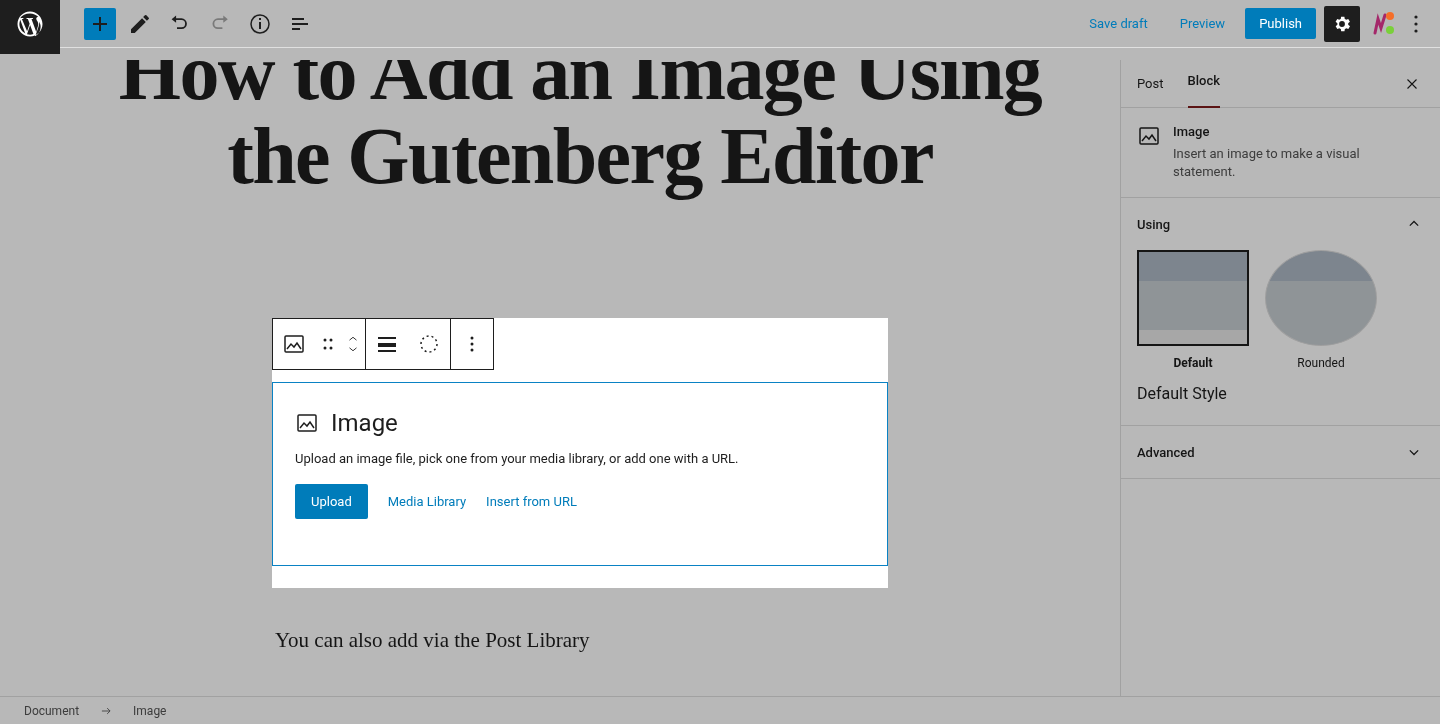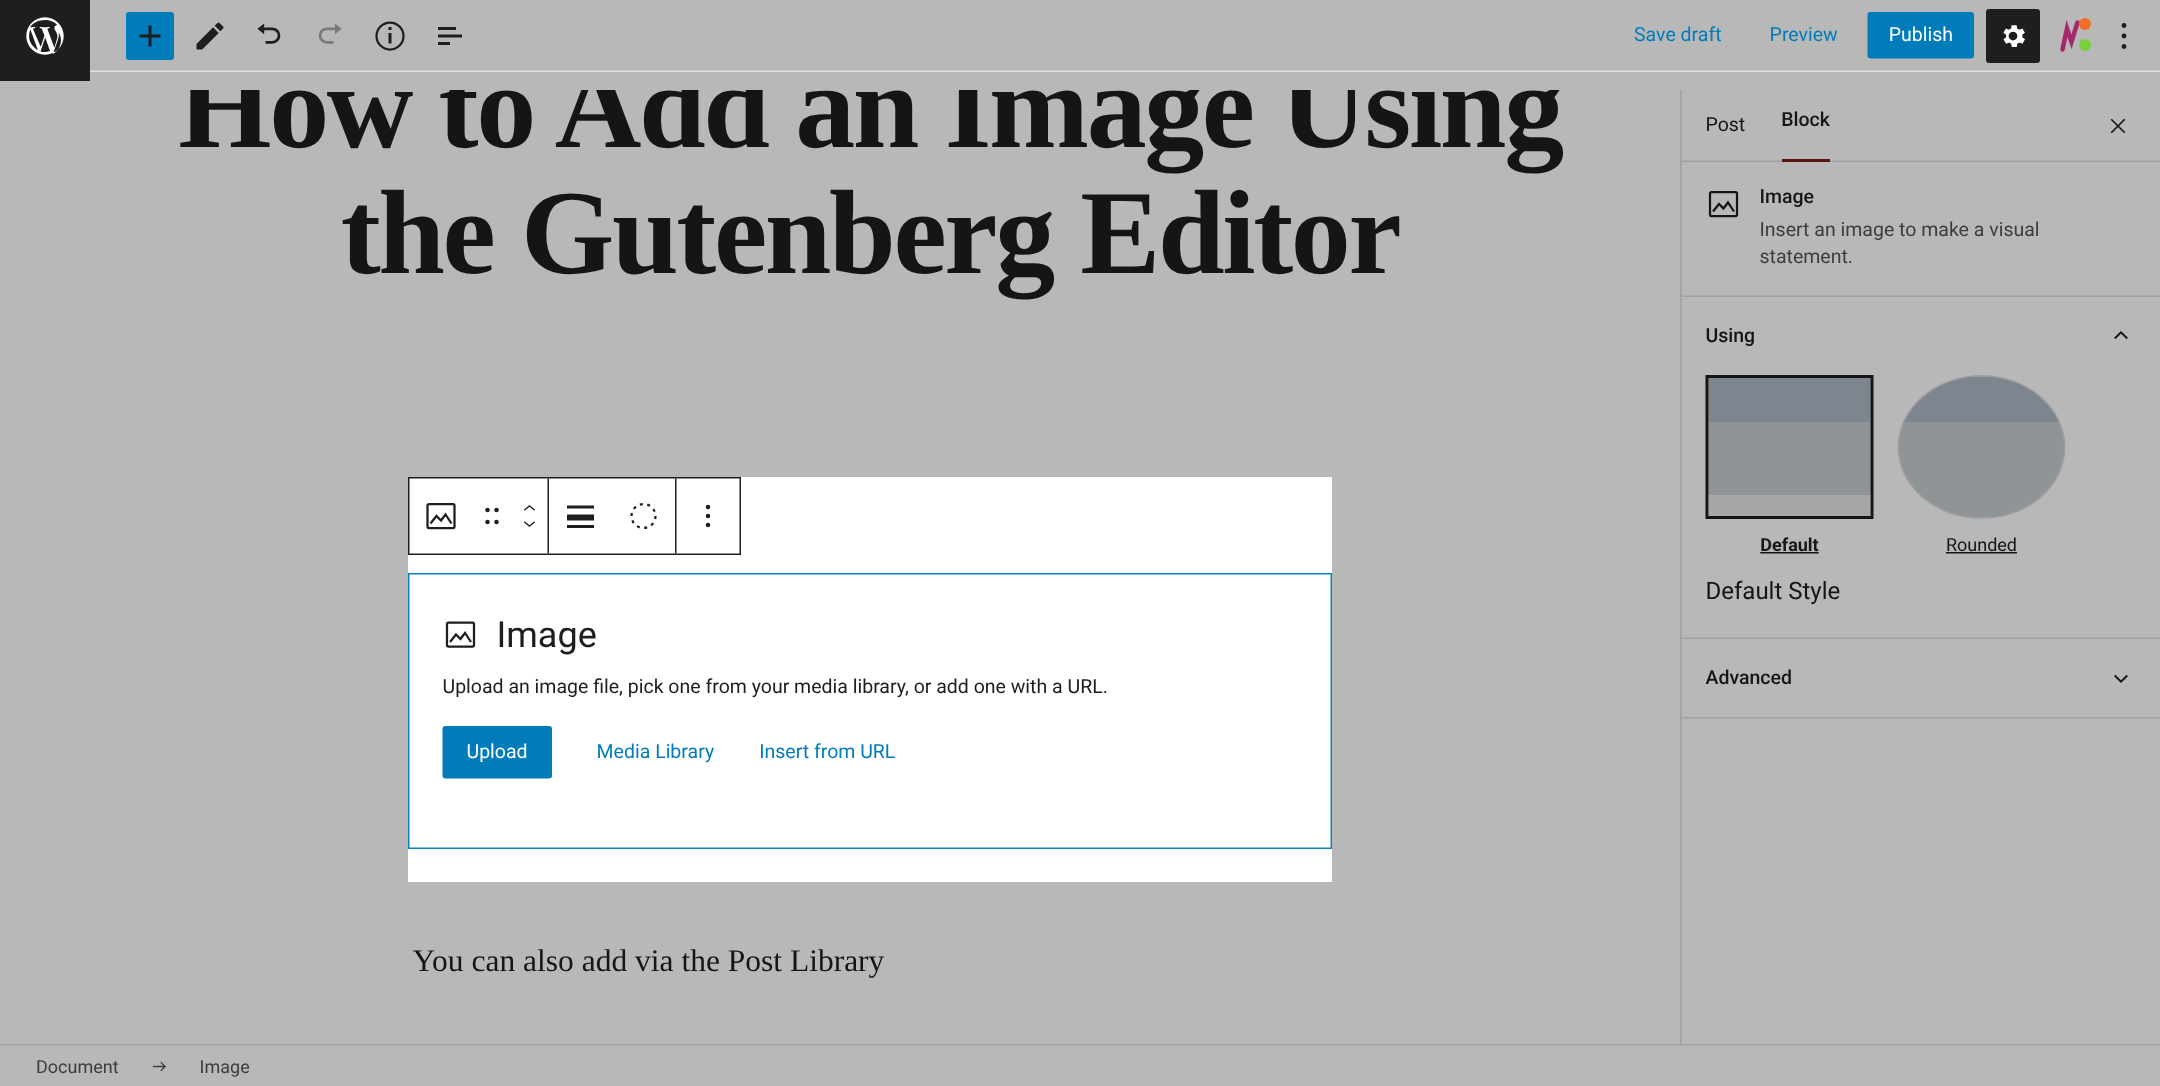--- a/index.html
+++ b/index.html
@@ -118,21 +118,21 @@
 .placeholder {
   margin-top: 12px;
   border: 1px solid #0a82c4;
   background: #fff;
   padding: 26px 22px 46px;
 }
 .ph-head { display: flex; align-items: center; gap: 12px; margin-bottom: 14px;}
 .ph-head svg { width: 24px; height: 24px; }
 .ph-title { font-size: 24px; font-weight: 400; }
 .ph-desc { font-size: 13px; margin-bottom: 18px; }
-.ph-actions { display: flex; align-items: center; gap: 30px; }
+.ph-actions { display: flex; align-items: center; gap: 20px; }
 .btn-primary {
   background: #007cba; color: #fff;
   padding: 10px 16px;
   font-size: 13px;
   border-radius: 2px;
   cursor: pointer;
 }
 .btn-link { color: #007cba; font-size: 13px; cursor: pointer; }
 
 
@@ -175,21 +175,21 @@
   position: relative;
   overflow: hidden;
 }
 .style-preview::after {
   content:"";
   position:absolute; left:0; right:0; bottom:0; height:14px; background:#e8e8e8;
 }
 .style-opt.sel .style-preview { border: 2px solid #1e1e1e; }
 .style-opt.rounded .style-preview { border-radius: 50%; }
 .style-opt.rounded .style-preview::after { display:none; }
-.style-label { margin-top: 10px; font-size: 12px; text-decoration: underline; }
+.style-label { margin-top: 10px; font-size: 12px; }
 .style-opt.sel .style-label { font-weight: 700; }
 .field-label { font-size: 16px; margin-bottom: 6px; }
 .select {
   border: 1px solid #8c8f94;
   border-radius: 2px;
   padding: 8px 10px;
   font-size: 13px;
   display: flex; align-items: center; justify-content: space-between;
   cursor: pointer;
 }

